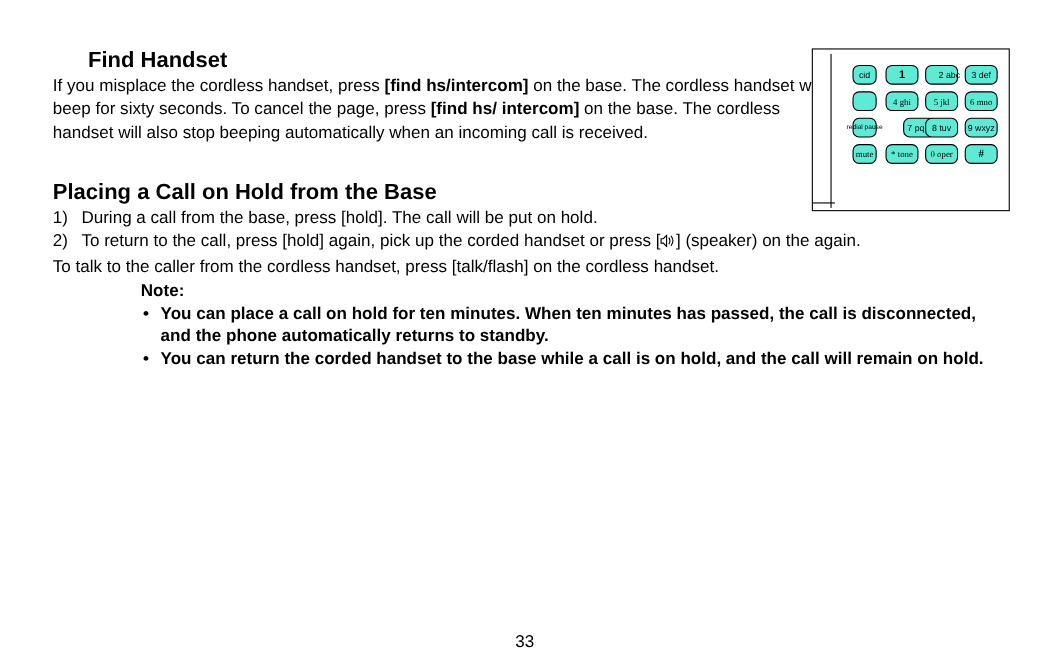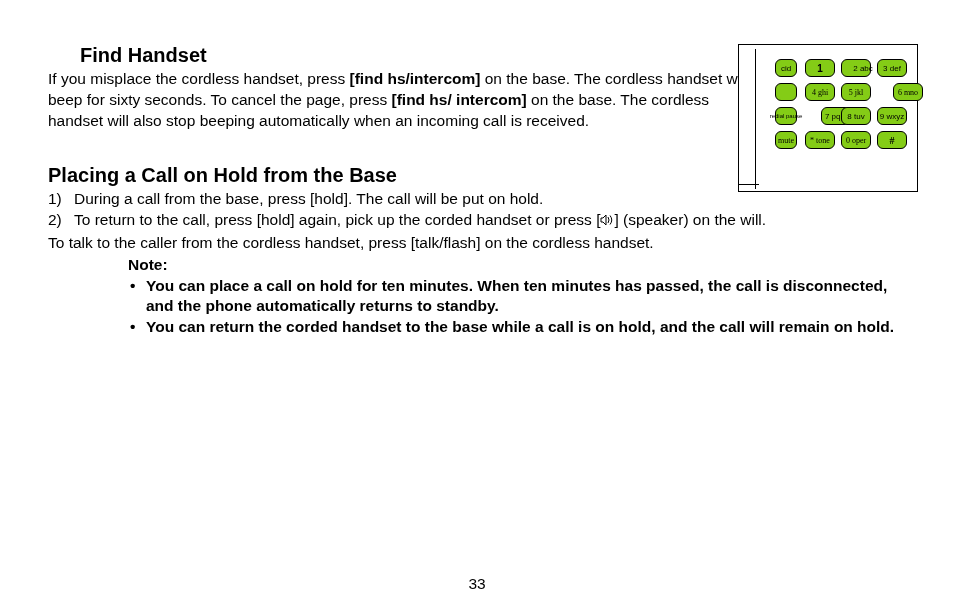--- a/index.html
+++ b/index.html
@@ -94,21 +94,21 @@
       top: 6px;
       left: 22px;
       right: -8px;
       bottom: 6px;
     }
     .key {
       position: absolute;
       border: 1.5px solid #000;
       border-radius: 6px;
       font-size: 8px;
-      background: #84cc16;
+      background: #5eead4;
       display: flex;
       align-items: center;
       justify-content: center;
       padding: 0 2px;
       white-space: nowrap;
     }
     .key.small { width: 22px; height: 18px; }
     .key.num  { width: 30px; height: 18px; }
     .key .big { font-weight: bold; font-size: 10px; }
     .kp-row1 { top: 8px; }
@@ -152,21 +152,21 @@
     <li>
       <span class="num">1)</span>
       <span>During a call from the base, press </span><span class="bold">[hold]</span><span>. The call will be put on hold.</span>
     </li>
     <li>
       <span class="num">2)</span>
       <span>To return to the call, press </span><span class="bold">[hold]</span><span> again, pick up the corded handset or press </span><span class="bold">[</span><svg class="speaker-icon" viewBox="0 0 14 12">
           <path d="M1 4 L3 4 L6 1 L6 11 L3 8 L1 8 Z" fill="none" stroke="#000" stroke-width="1"></path>
           <path d="M8 3 Q10 6 8 9" fill="none" stroke="#000" stroke-width="1"></path>
           <path d="M10 1.5 Q13.5 6 10 10.5" fill="none" stroke="#000" stroke-width="1"></path>
-        </svg><span class="bold">]</span><span> (speaker) on the will.</span>
+        </svg><span class="bold">]</span><span> (speaker) on the again.</span>
     </li>
   </ol>
 
   <p class="tail-para">
     <span>To talk to the caller from the cordless handset, press </span><span class="bold">[talk/flash]</span><span> on the cordless handset.</span>
   </p>
 
   <div class="note-block">
     <div class="note-label">Note:</div>
     <ul class="note-ul">
@@ -188,21 +188,21 @@
     <div class="key small kp-row4" style="left:14px;">mute</div>
 
     <div class="key num kp-row1" style="left:44px;">
         <span class="big">1</span>
       </div>
     <div class="key num kp-row1" style="left:80px;padding-left:16px;">2 abc</div>
     <div class="key num kp-row1" style="left:116px;">3 def</div>
 
     <div class="key num kp-row2" style="left:44px;">4 ghi</div>
     <div class="key num kp-row2" style="left:80px;">5 jkl</div>
-    <div class="key num kp-row2" style="left:132px;">6 mno</div>
+    <div class="key num kp-row2" style="left:116px;">6 mno</div>
 
     <div class="key num kp-row3" style="left:60px;">7 pqrs</div>
     <div class="key num kp-row3" style="left:80px;text-align:right;">8 tuv</div>
     <div class="key num kp-row3" style="left:116px;text-align:right;">9 wxyz</div>
 
     <div class="key num kp-row4" style="left:44px;">* tone</div>
     <div class="key num kp-row4" style="left:80px;">0 oper</div>
     <div class="key num kp-row4" style="left:116px;">
         <span class="big">#</span>
       </div>

